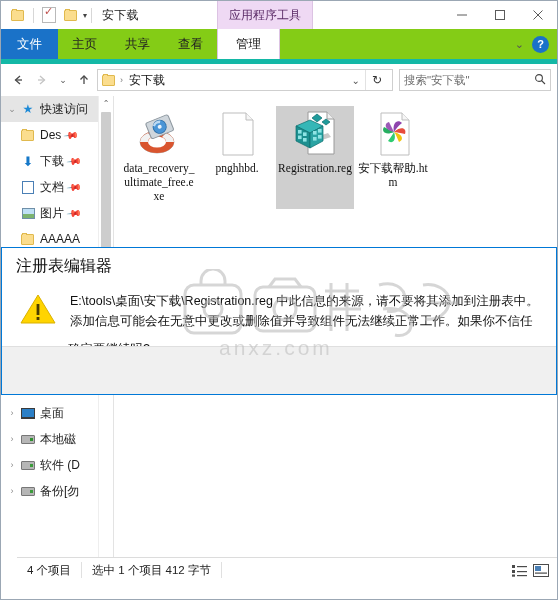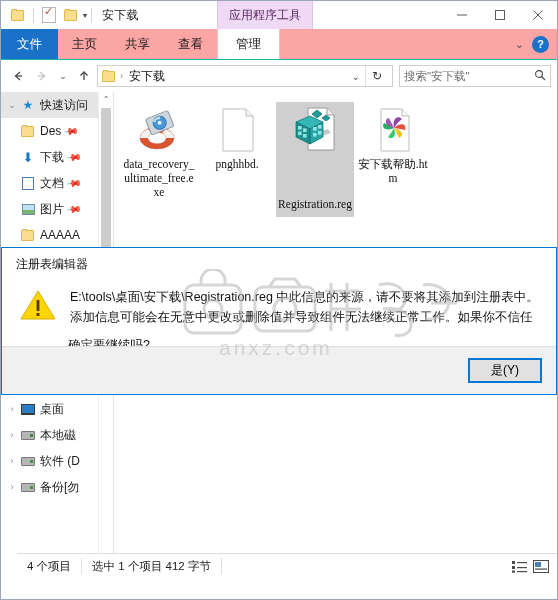--- a/index.html
+++ b/index.html
@@ -29,21 +29,21 @@
     background:#efd9f4;color:#5a2a66;font-size:12px;
     display:flex;align-items:center;justify-content:center;
     border-left:1px solid #dcc3e3;border-right:1px solid #dcc3e3;
   }
 
   .wctrls{position:absolute;right:0;top:0;height:28px;display:flex;}
   .wbtn{width:38px;height:28px;display:flex;align-items:center;justify-content:center;color:#5b5b5b;}
   .wbtn svg{display:block;}
 
   
-  .ribbon{position:relative;height:30px;background:#fca5a5;border-bottom:1px solid #14b8a6;display:flex;align-items:stretch;}
+  .ribbon{position:relative;height:30px;background:#84cc16;border-bottom:5px solid #14b8a6;display:flex;align-items:stretch;}
   .tab{display:flex;align-items:center;justify-content:center;padding:0 14px;font-size:12.5px;color:#222;height:30px;box-sizing:border-box;}
   .tab.file{background:#1a72c8;color:#fff;padding:0 16px;}
   .tab.ctx{border-left:1px solid #dcc3e3;border-right:1px solid #dcc3e3;background:#fff;padding:0 18px;font-family:Liberation Serif, serif;}
   .ribbon-right{margin-left:auto;display:flex;align-items:center;gap:8px;padding-right:8px;}
   .chev{color:#555;font-size:11px;}
   .help{width:17px;height:17px;border-radius:50%;background:#1a72c8;color:#fff;font-size:11px;font-weight:bold;display:flex;align-items:center;justify-content:center;}
 
   
   .addrbar{height:32px;display:flex;align-items:center;background:#fff;padding:0 6px;gap:2px;}
   .navbtn{width:22px;height:22px;display:flex;align-items:center;justify-content:center;color:#4a4a4a;font-size:15px;}
@@ -78,38 +78,38 @@
   .i-pic{width:13px;height:11px;background:linear-gradient(#bfe0f5 55%,#7bb36f 55%);border:1px solid #6f8fa8;box-sizing:border-box;}
   .i-music{color:#1a6fc0;font-size:13px;}
   .i-desk{width:14px;height:11px;background:#2b7fc6;border:1px solid #3a3a3a;box-sizing:border-box;border-bottom-width:2px;}
   .i-drive{width:14px;height:9px;background:#b6b6b6;border:1px solid #777;box-sizing:border-box;border-radius:1px;position:relative;}
   .i-drive:after{content:"";position:absolute;right:1px;top:2px;width:3px;height:3px;background:#3c9b3c;}
   .i-drive.net:after{background:#2f8f2f;}
 
   .filepane{position:absolute;left:113px;top:0;right:0;bottom:0;background:#fff;}
   .filegrid{display:flex;padding:10px 0 0 6px;gap:0;}
   .fileitem{width:78px;display:flex;flex-direction:column;align-items:center;padding:4px 2px 6px 2px;box-sizing:border-box;}
-  .fileitem.sel{background:#cfcfcf;gap:40px;}
+  .fileitem.sel{background:#cfcfcf;}
   .ficon{width:48px;height:48px;position:relative;margin-bottom:3px;}
   .fname{font-size:11.5px;color:#111;text-align:center;line-height:14px;word-break:break-all;font-family:Liberation Serif, serif;}
 
   
   .statusbar{position:absolute;left:16px;right:0;bottom:0;height:24px;background:#fff;border-top:1px solid #dcdcdc;display:flex;align-items:center;font-size:11.5px;color:#222;}
   .st-cell{padding:0 10px;height:24px;display:flex;align-items:center;}
   .st-div{width:1px;height:16px;background:#e0e0e0;}
   .viewbtns{margin-left:auto;display:flex;align-items:center;gap:6px;padding-right:8px;}
   .vb{width:16px;height:14px;display:flex;align-items:center;justify-content:center;}
 
   
   .dialog{
     position:absolute;left:0;top:246px;width:556px;height:148px;
     background:#fff;border:1px solid #0078d7;box-sizing:border-box;
     z-index:40;
   }
-  .dlg-title{padding:8px 0 0 14px;font-size:12px;color:#111;}
+  .dlg-title{padding:8px 0 0 14px;font-size:16px;color:#111;}
   .dlg-body{display:flex;padding:14px 14px 0 18px;gap:14px;}
   .warn{width:36px;height:32px;flex:0 0 36px;position:relative;margin-top:2px;}
   .dlg-msg{font-size:12.5px;color:#111;line-height:20px;}
   .dlg-q{padding:10px 0 0 66px;font-size:12.5px;color:#111;}
   .dlg-foot{position:absolute;left:0;right:0;bottom:0;height:48px;background:#f0f0f0;border-top:1px solid #dfdfdf;display:flex;align-items:center;justify-content:flex-end;gap:10px;padding-right:14px;box-sizing:border-box;}
   .dbtn{min-width:74px;height:25px;padding:0 12px;background:#e1e1e1;border:1px solid #adadad;box-sizing:border-box;font-size:12px;color:#000;display:flex;align-items:center;justify-content:center;font-family:"Liberation Sans",sans-serif;}
   .dbtn.def{border:2px solid #0078d7;background:#e1e1e1;}
 
   
   .watermark{position:absolute;left:178px;top:268px;width:300px;height:92px;z-index:45;pointer-events:none;opacity:.55;}
@@ -455,17 +455,16 @@
           <rect x="16.6" y="24" width="2.8" height="3" fill="#4a3b00"></rect>
         </svg>
       </div>
       <div class="dlg-msg">
         <div>E:\tools\桌面\安下载\Registration.reg 中此信息的来源，请不要将其添加到注册表中。</div>
         <div>添加信息可能会在无意中更改或删除值并导致组件无法继续正常工作。如果你不信任</div>
       </div>
     </div>
     <div class="dlg-q">确定要继续吗?</div>
     <div class="dlg-foot">
-      <div class="dbtn def">是(Y)</div>
     </div>
   </div>
 
 </div>
 
 </body></html>

